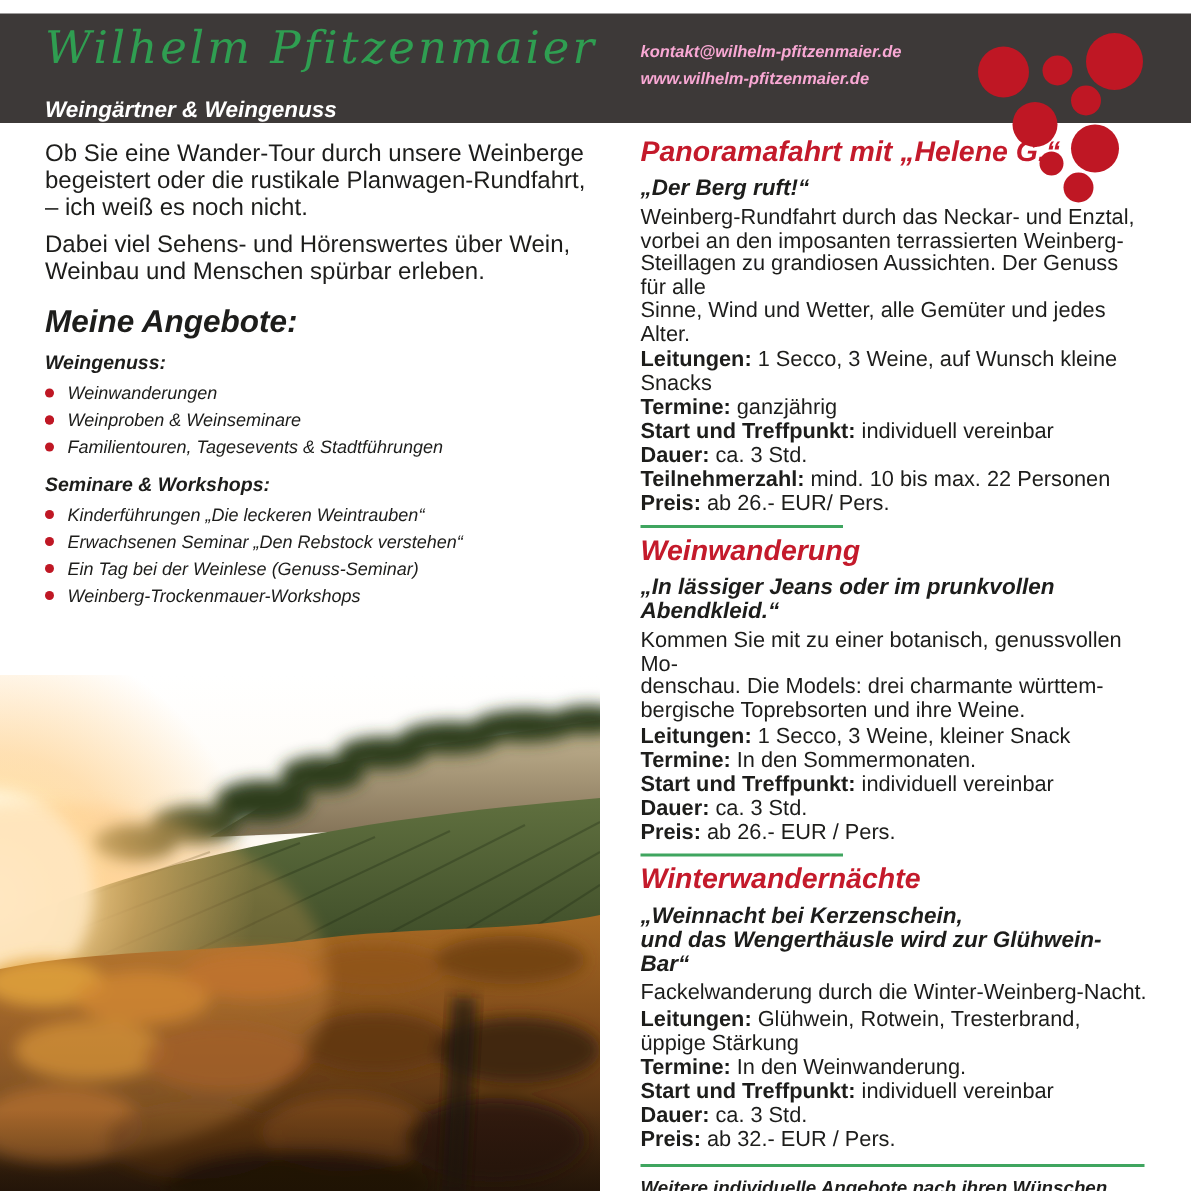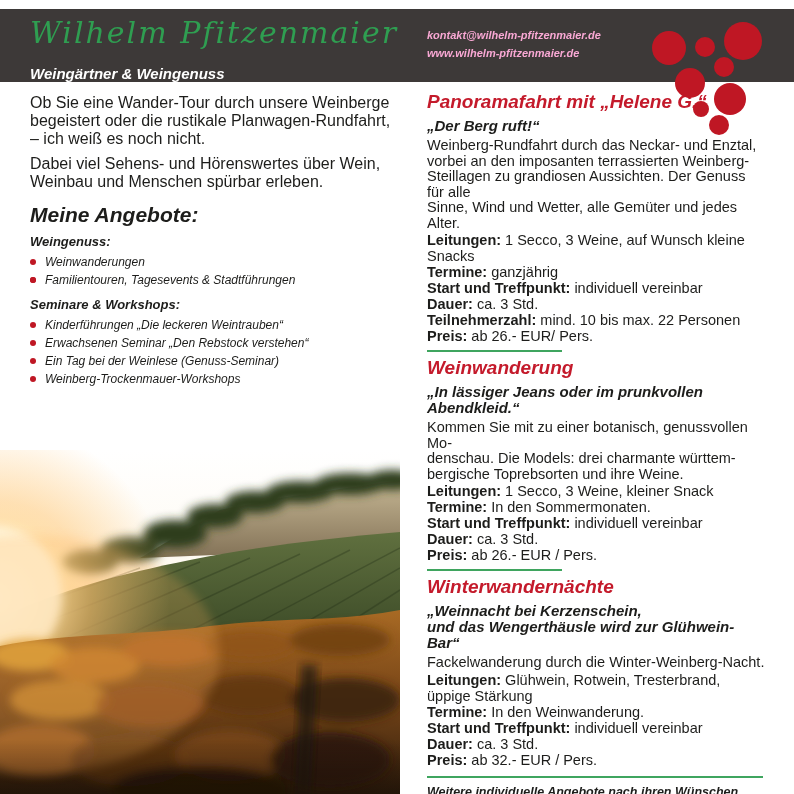--- a/index.html
+++ b/index.html
@@ -81,20 +81,21 @@
 – ich weiß es noch nicht.</p>
     <p>Dabei viel Sehens- und Hörenswertes über Wein,
 Weinbau und Menschen spürbar erleben.</p>
 
     <h2 class="offers-title">Meine Angebote:</h2>
 
     <h3 class="group-title">Weingenuss:</h3>
     <ul class="bullets">
       <li><span class="dot"></span><span>Weinwanderungen</span></li>
       <li><span class="dot"></span></li>
+      <li><span class="dot"></span><span>Weinproben &amp; Weinseminare</span></li>
       <li><span class="dot"></span><span>Familientouren, Tagesevents &amp; Stadtführungen</span></li>
     </ul>
 
     <h3 class="group-title">Seminare &amp; Workshops:</h3>
     <ul class="bullets">
       <li><span class="dot"></span><span>Kinderführungen „Die leckeren Weintrauben“</span></li>
       <li><span class="dot"></span><span>Erwachsenen Seminar „Den Rebstock verstehen“</span></li>
       <li><span class="dot"></span><span>Ein Tag bei der Weinlese (Genuss-Seminar)</span></li>
       <li><span class="dot"></span><span>Weinberg-Trockenmauer-Workshops</span></li>
     </ul>

